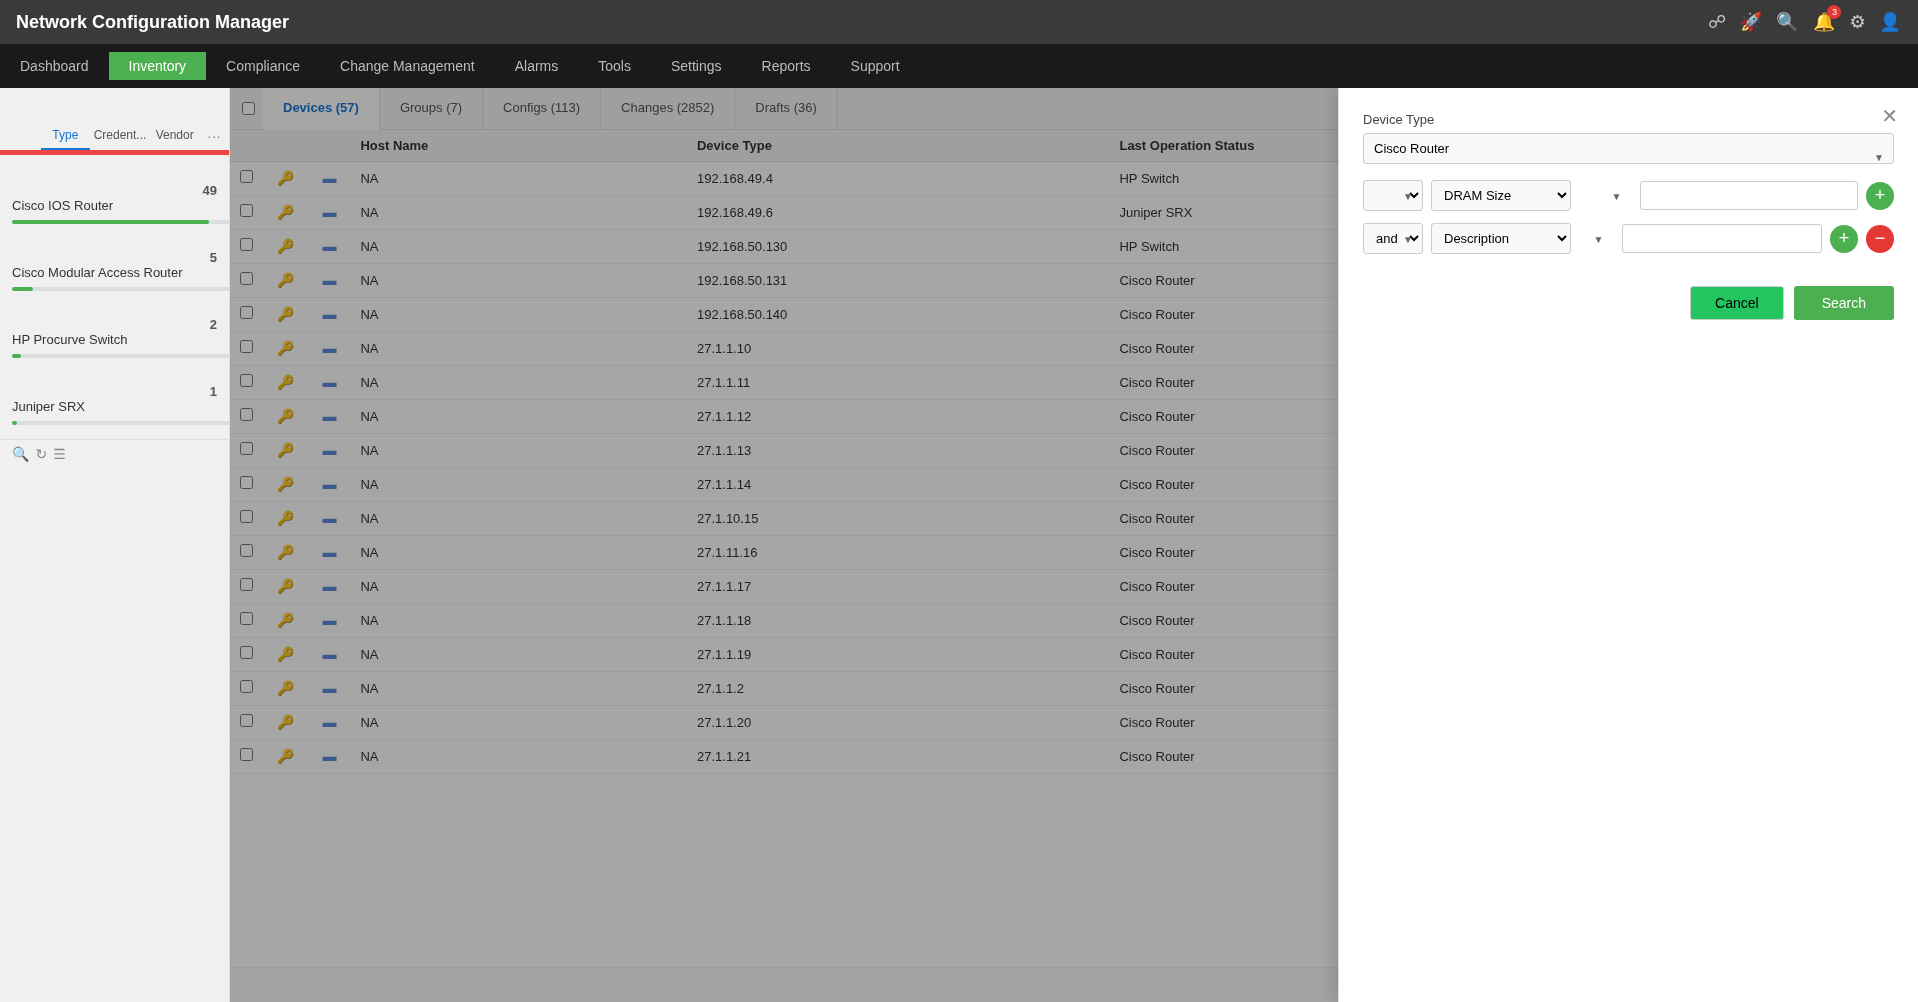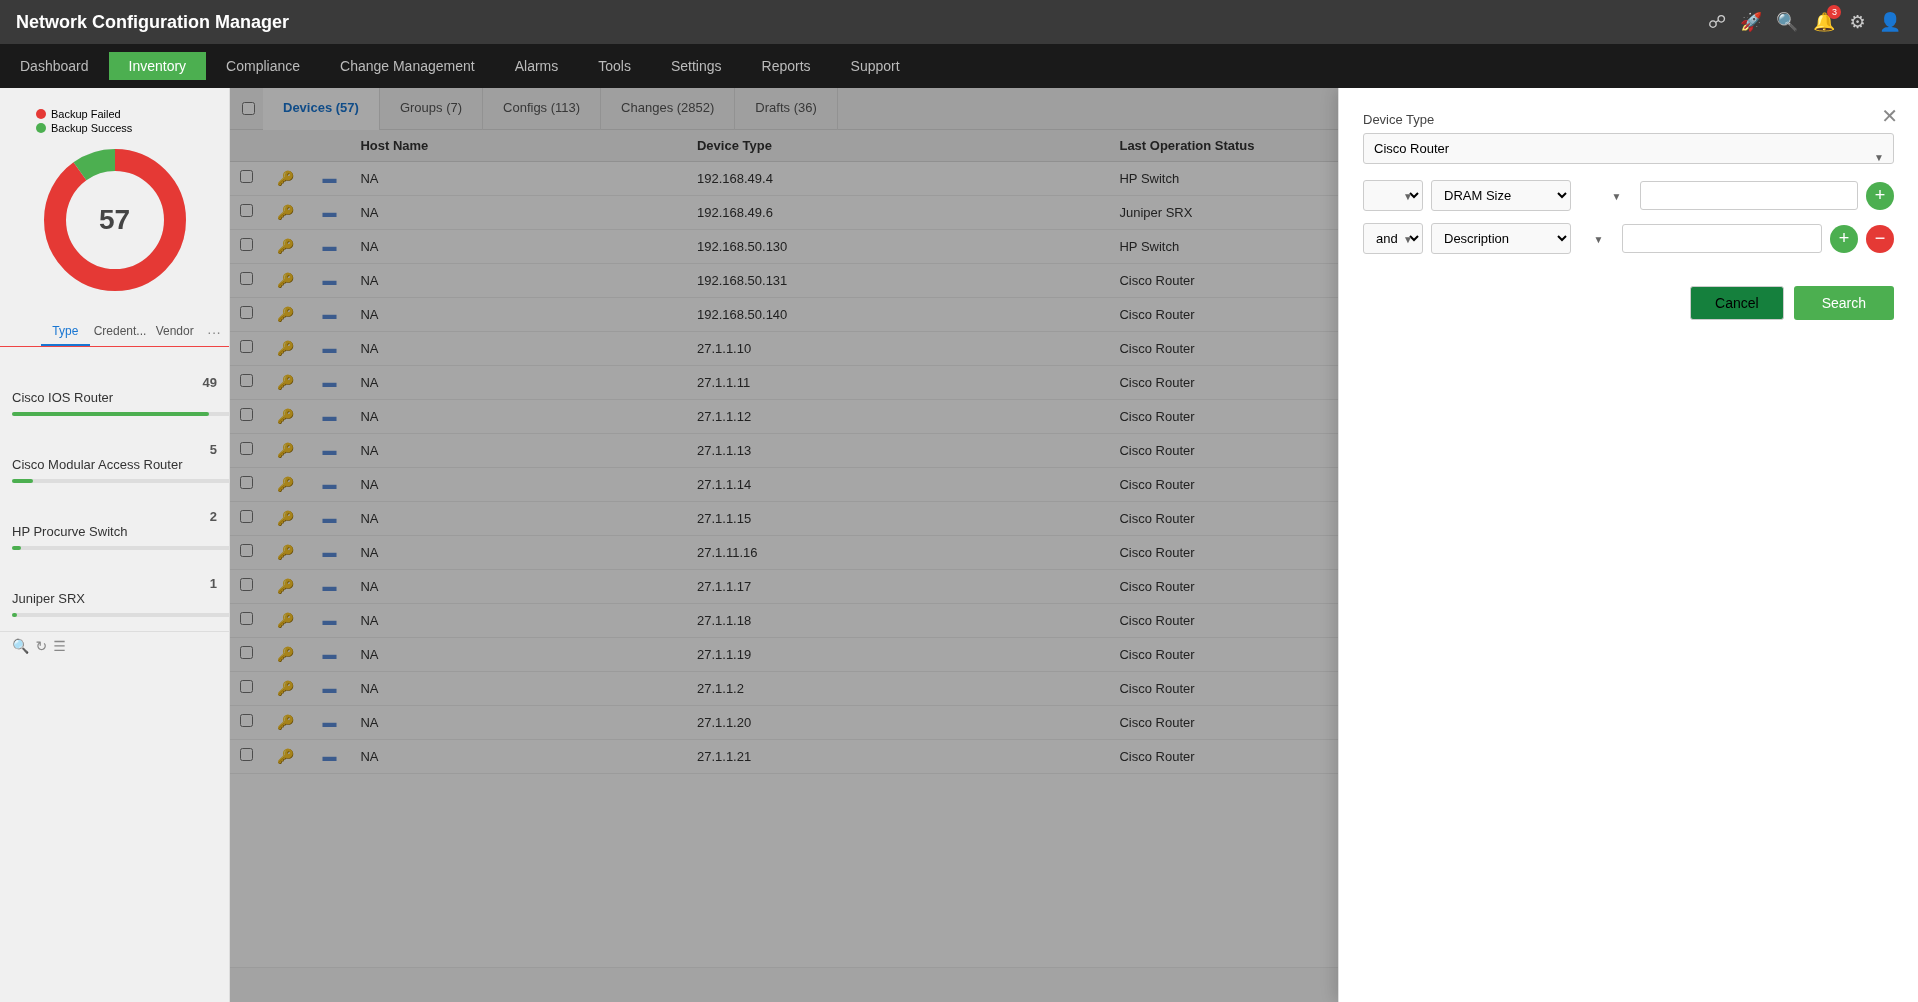--- a/index.html
+++ b/index.html
@@ -94,22 +94,22 @@
       top: 50%; left: 50%;
       transform: translate(-50%, -50%);
       font-size: 28px;
       font-weight: bold;
       color: #444;
     }
 
     
     .sidebar-tabs {
       display: flex;
-      border-bottom: 1px solid #ef4444;
-      margin: 8px 0 0 0;
+      border-bottom: 5px solid #ef4444;
+      margin: 24px 0 0 0;
       padding-left: 41px;
     }
     .sidebar-tab {
       flex: 1;
       text-align: center;
       padding: 6px 4px;
       font-size: 12px;
       cursor: pointer;
       color: #555;
       border-bottom: 2px solid transparent;
@@ -330,21 +330,21 @@
     }
     .modal-footer {
       display: flex;
       justify-content: flex-end;
       gap: 10px;
       margin-top: 32px;
     }
     .btn-cancel {
       padding: 8px 24px;
       border: 1px solid #ccc;
-      background: #15803d;
+      background: #22c55e;
       border-radius: 3px;
       font-size: 14px;
       cursor: pointer;
     }
     .btn-search {
       padding: 8px 28px;
       background: #4caf50;
       color: #fff;
       border: none;
       border-radius: 3px;
@@ -390,43 +390,20 @@
   <div class="nav-item">Alarms</div>
   <div class="nav-item">Tools</div>
   <div class="nav-item">Settings</div>
   <div class="nav-item">Reports</div>
   <div class="nav-item">Support</div>
 </nav>
 
 <div class="main-layout">
 
   <aside class="sidebar">
-    <div class="donut-container">
-      <div class="donut-legend">
-        <div class="legend-item">
-          <div class="legend-dot failed"></div>
-          <span>Backup Failed</span>
-        </div>
-        <div class="legend-item">
-          <div class="legend-dot success"></div>
-          <span>Backup Success</span>
-        </div>
-      </div>
-      <div class="donut-svg-wrap">
-        <svg width="160" height="160" viewBox="0 0 160 160">
-
-          <circle cx="80" cy="80" r="60" fill="none" stroke="#e0e0e0" stroke-width="22"></circle>
-
-          <circle cx="80" cy="80" r="60" fill="none" stroke="#e53935" stroke-width="22" stroke-dasharray="339 38" stroke-dashoffset="0" transform="rotate(-90 80 80)"></circle>
-
-          <circle cx="80" cy="80" r="60" fill="none" stroke="#4caf50" stroke-width="22" stroke-dasharray="38 339" stroke-dashoffset="-339" transform="rotate(-90 80 80)"></circle>
-        </svg>
-        <div class="donut-center-text">57</div>
-      </div>
-    </div>
 
     <div class="sidebar-tabs">
       <div class="sidebar-tab active">Type</div>
       <div class="sidebar-tab">Credent...</div>
       <div class="sidebar-tab">Vendor</div>
       <div class="sidebar-tab-more">···</div>
     </div>
 
     <div class="device-type-list">
       <div>
@@ -659,21 +636,21 @@
         Backup
       </span>
     </td>
     <td><span style="color:#e53935;font-size:16px;">⊗</span></td>
   </tr>
             <tr>
     <td class="row-checkbox"><input type="checkbox" style=""></td>
     <td><span class="row-icon">🔑</span></td>
     <td><span class="row-icon2">▬</span></td>
     <td>NA</td>
-    <td>27.1.1.15</td>
+    <td>27.1.10.15</td>
     <td>Cisco Router</td>
     <td>
       <span class="status-fail">
         <span class="status-icon">⛔</span>
         Backup
       </span>
     </td>
     <td><span style="color:#e53935;font-size:16px;">⊗</span></td>
   </tr>
             <tr>

